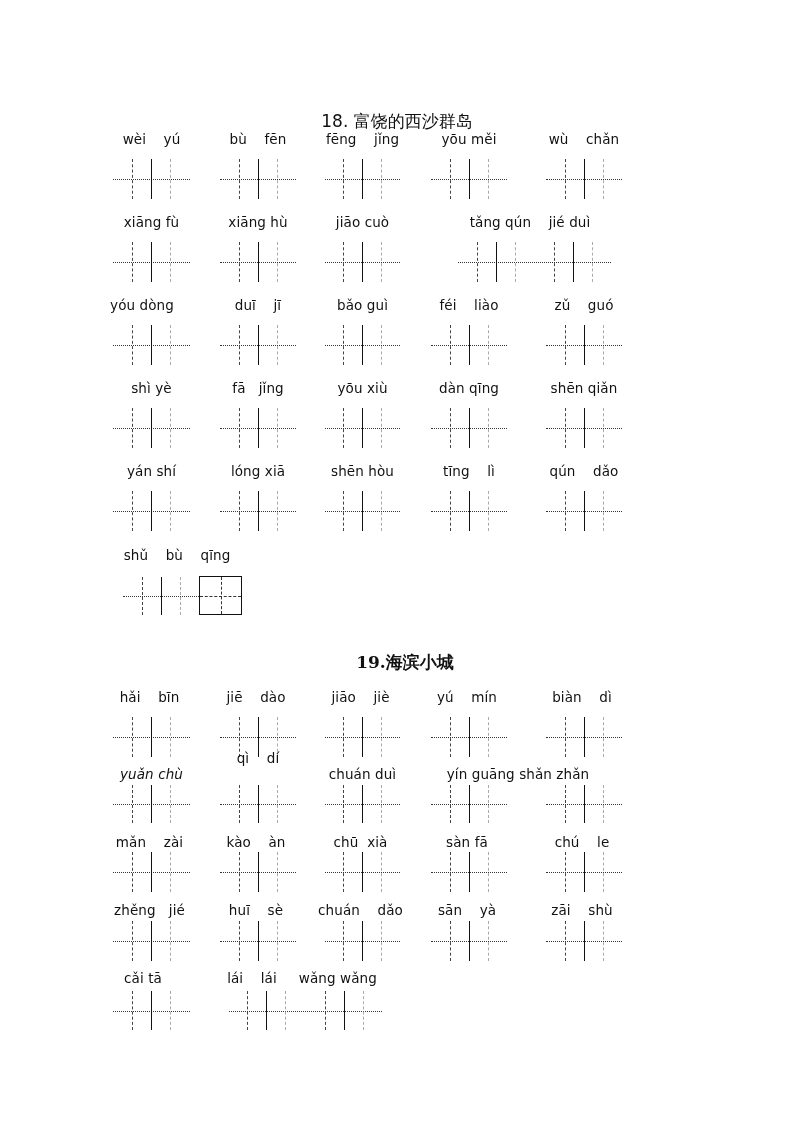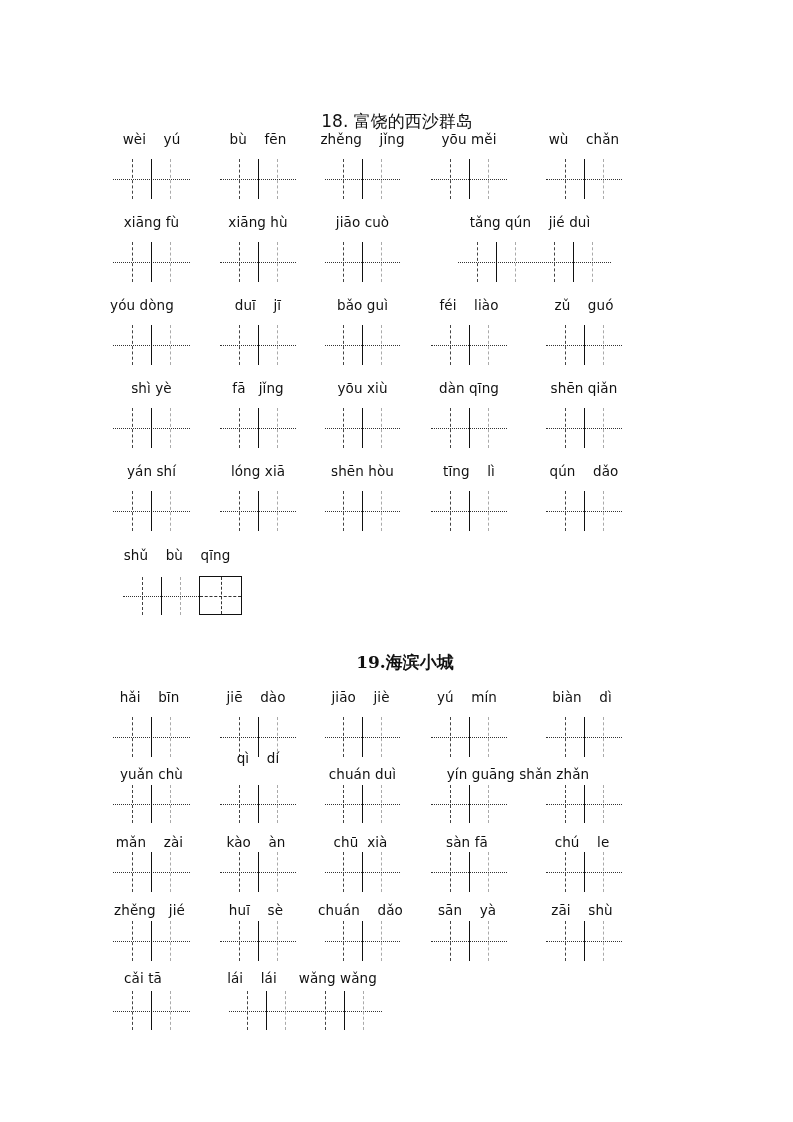--- a/index.html
+++ b/index.html
@@ -26,21 +26,21 @@
     <div class="vd" style="left: 132px; top: 159px; height: 40px;"></div>
     <div class="vs" style="left: 151px; top: 159px; height: 40px;"></div>
     <div class="vd light" style="left: 170px; top: 159px; height: 40px;"></div>
     <div class="grid" style="left: 113px; top: 159px; width: 77px; height: 40px;"></div>
     <div class="py" style="left: 258px; top: 131px;">bù    fēn</div>
     <div class="hl" style="left: 220px; top: 179px; width: 76px;"></div>
     <div class="vd" style="left: 239px; top: 159px; height: 40px;"></div>
     <div class="vs" style="left: 258px; top: 159px; height: 40px;"></div>
     <div class="vd light" style="left: 277px; top: 159px; height: 40px;"></div>
     <div class="grid" style="left: 220px; top: 159px; width: 76px; height: 40px;"></div>
-    <div class="py" style="left: 362.5px; top: 131px;">zhěng    jǐng</div>
+    <div class="py" style="left: 362.5px; top: 131px;">fēng    jǐng</div>
     <div class="hl" style="left: 325px; top: 179px; width: 75px;"></div>
     <div class="vd" style="left: 343px; top: 159px; height: 40px;"></div>
     <div class="vs" style="left: 362px; top: 159px; height: 40px;"></div>
     <div class="vd light" style="left: 381px; top: 159px; height: 40px;"></div>
     <div class="grid" style="left: 325px; top: 159px; width: 75px; height: 40px;"></div>
     <div class="py" style="left: 469px; top: 131px;">yōu měi</div>
     <div class="hl" style="left: 431px; top: 179px; width: 76px;"></div>
     <div class="vd" style="left: 450px; top: 159px; height: 40px;"></div>
     <div class="vs" style="left: 469px; top: 159px; height: 40px;"></div>
     <div class="vd light" style="left: 488px; top: 159px; height: 40px;"></div>
@@ -202,21 +202,21 @@
     <div class="vd" style="left: 450px; top: 717px; height: 40px;"></div>
     <div class="vs" style="left: 469px; top: 717px; height: 40px;"></div>
     <div class="vd light" style="left: 488px; top: 717px; height: 40px;"></div>
     <div class="grid" style="left: 431px; top: 717px; width: 76px; height: 40px;"></div>
     <div class="py" style="left: 582px; top: 689px;">biàn    dì</div>
     <div class="hl" style="left: 546px; top: 737px; width: 76px;"></div>
     <div class="vd" style="left: 565px; top: 717px; height: 40px;"></div>
     <div class="vs" style="left: 584px; top: 717px; height: 40px;"></div>
     <div class="vd light" style="left: 603px; top: 717px; height: 40px;"></div>
     <div class="grid" style="left: 546px; top: 717px; width: 76px; height: 40px;"></div>
-    <div class="py" style="left: 151.5px; top: 766px;">yuǎn chù</div>
+    <div class="py" style="left: 151.5px; top: 766px; font-style: italic;">yuǎn chù</div>
     <div class="hl" style="left: 113px; top: 804px; width: 77px;"></div>
     <div class="vd" style="left: 132px; top: 785px; height: 38px;"></div>
     <div class="vs" style="left: 151px; top: 785px; height: 38px;"></div>
     <div class="vd light" style="left: 170px; top: 785px; height: 38px;"></div>
     <div class="grid" style="left: 113px; top: 785px; width: 77px; height: 38px;"></div>
     <div class="py" style="left: 258px; top: 750px;">qì    dí</div>
     <div class="hl" style="left: 220px; top: 804px; width: 76px;"></div>
     <div class="vd" style="left: 239px; top: 785px; height: 38px;"></div>
     <div class="vs" style="left: 258px; top: 785px; height: 38px;"></div>
     <div class="vd light" style="left: 277px; top: 785px; height: 38px;"></div>

